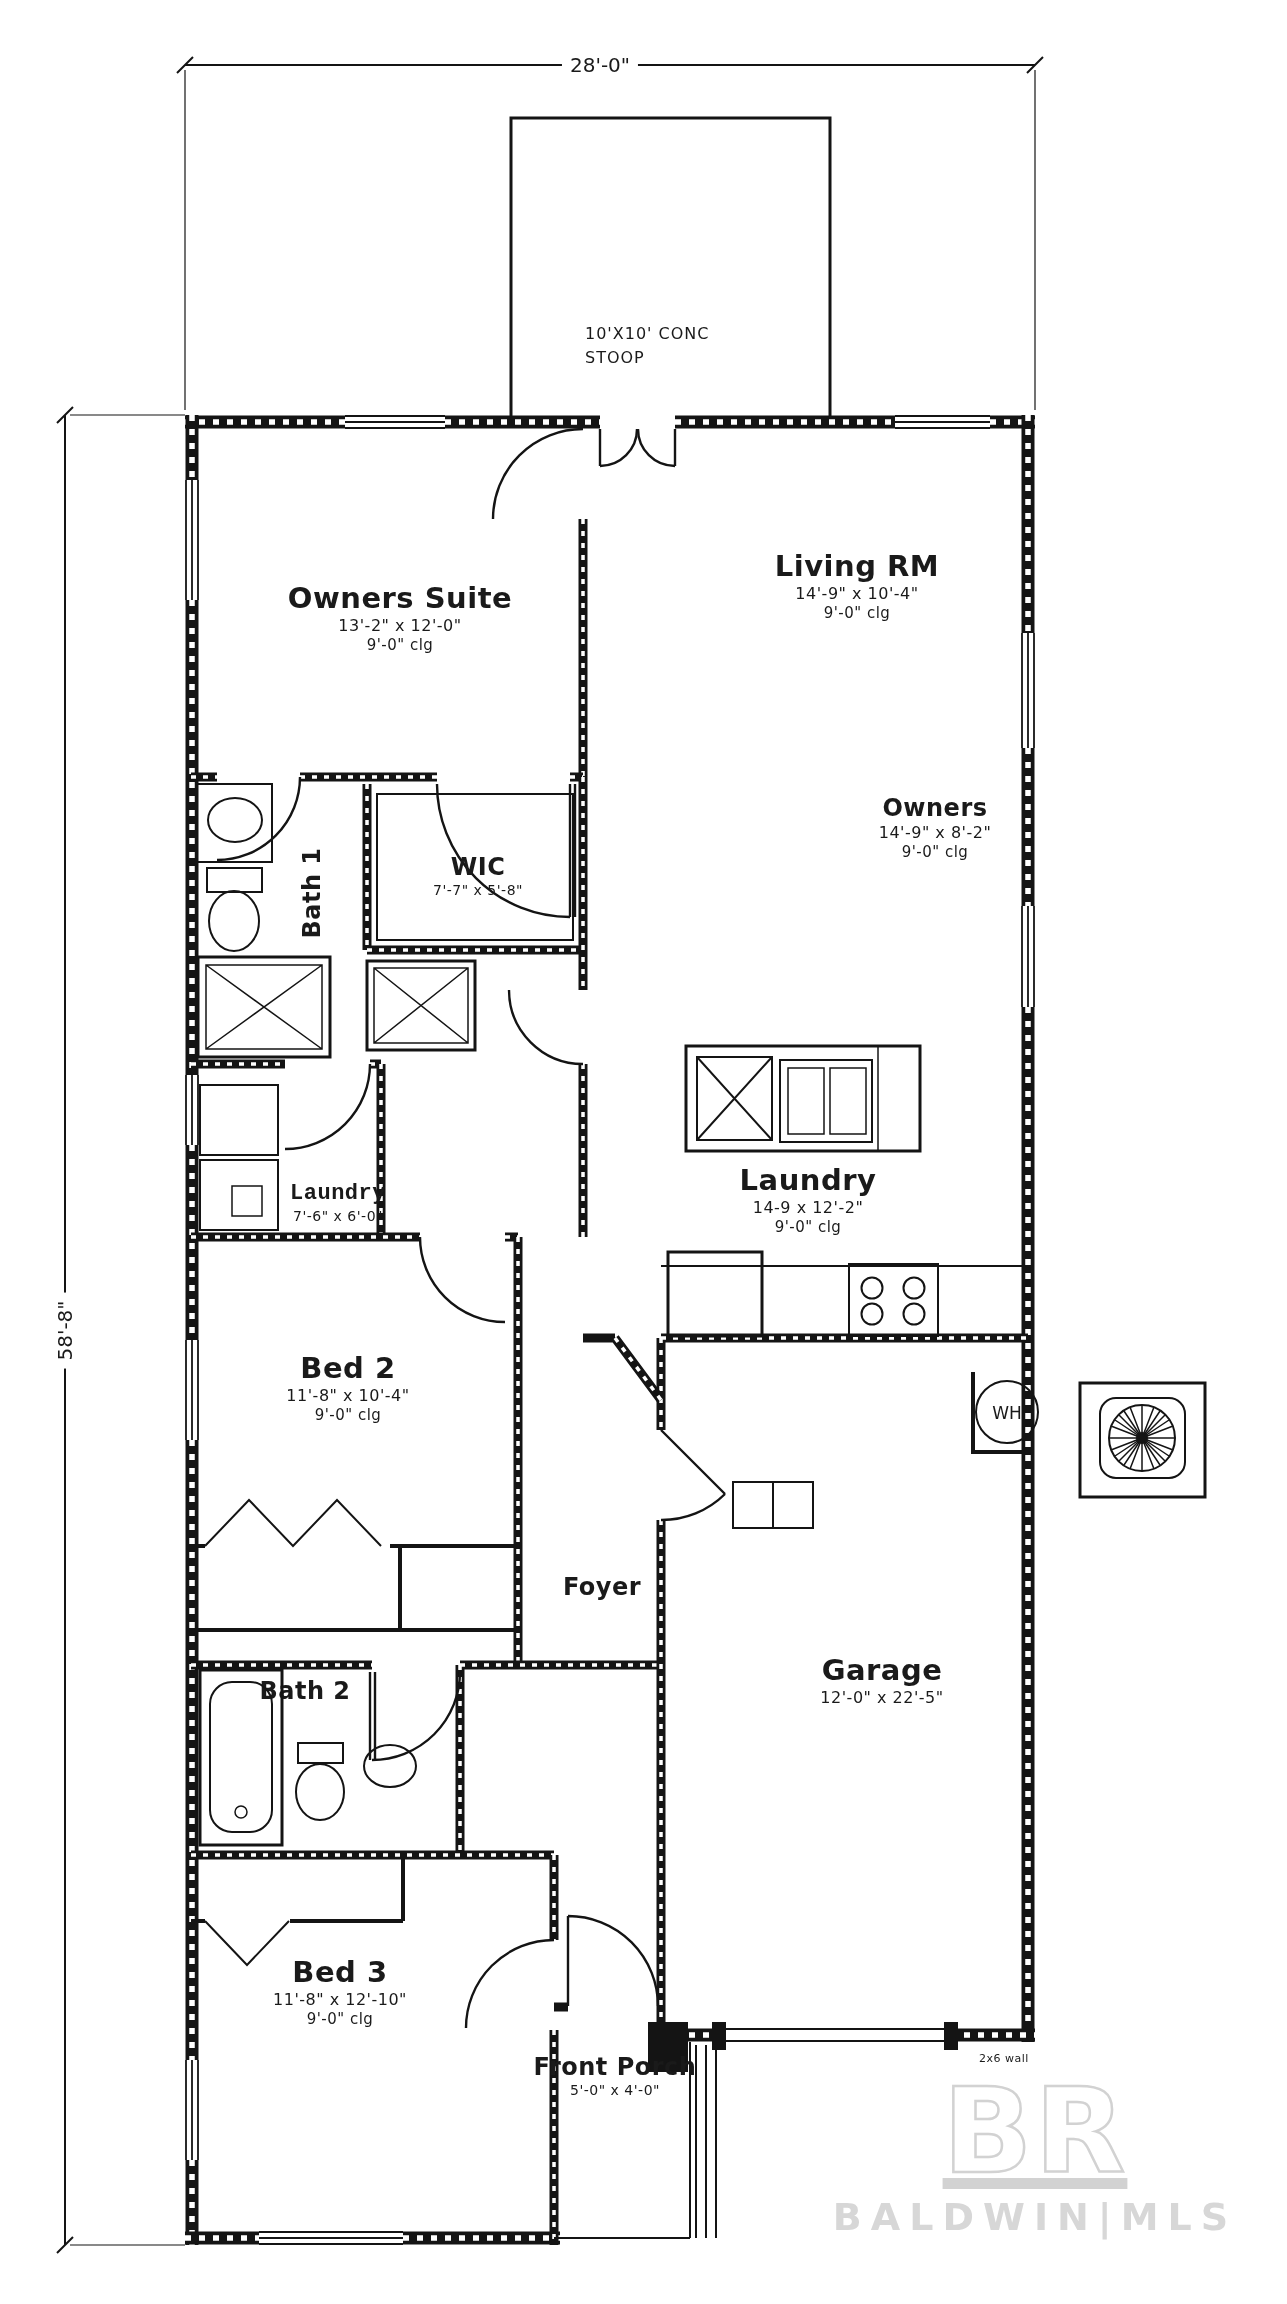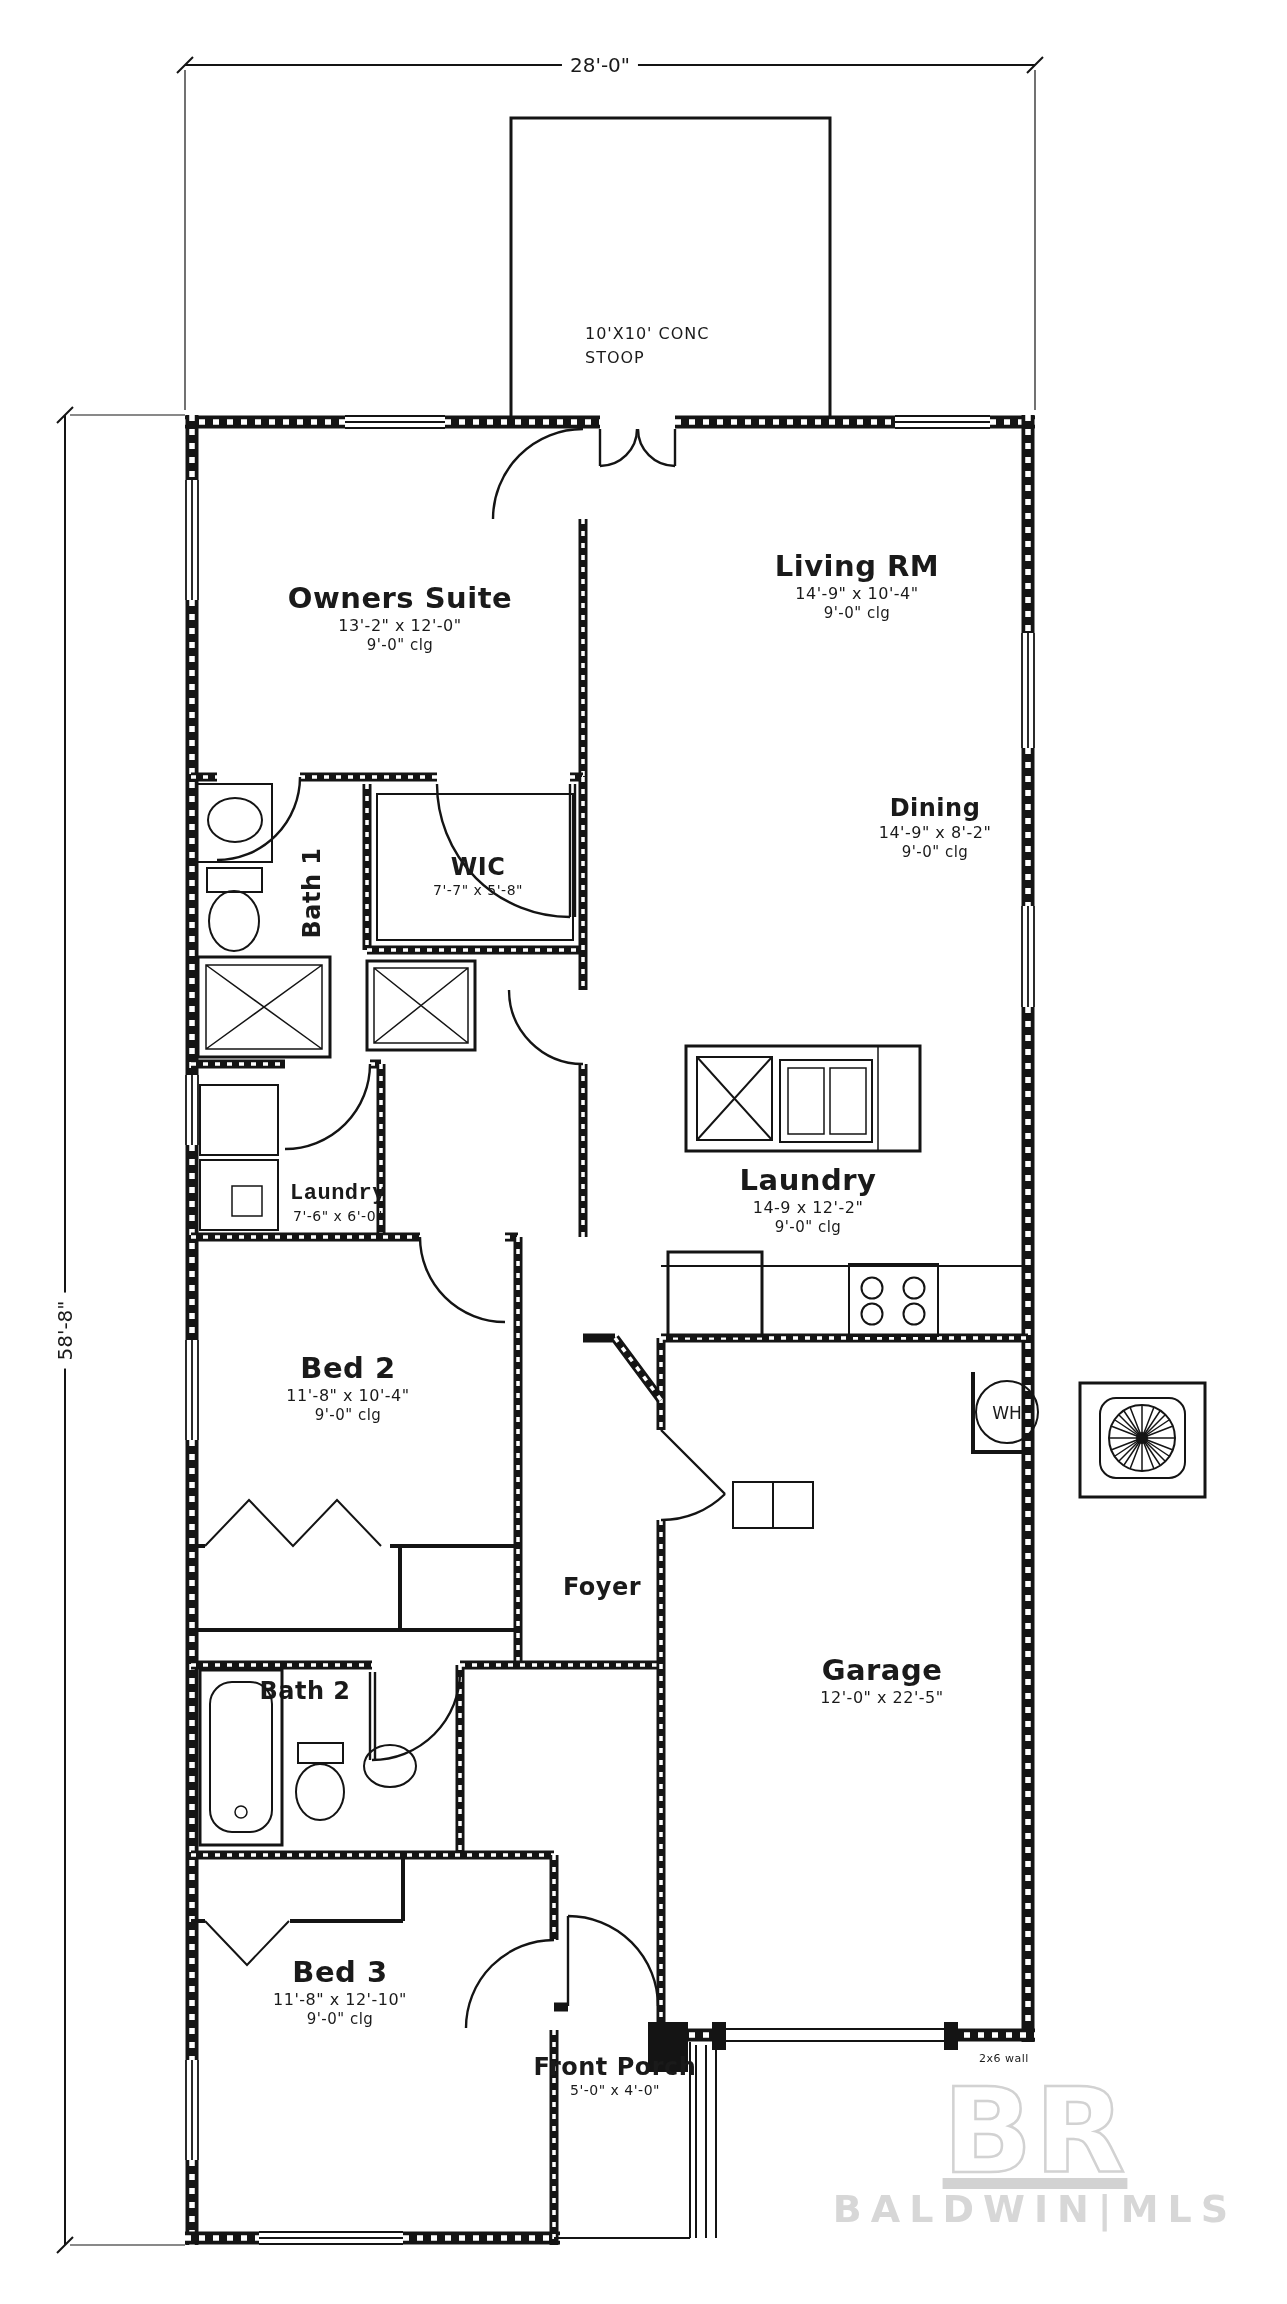--- a/index.html
+++ b/index.html
@@ -25,21 +25,21 @@
   .room-name.sm{font-size:24px;}
   .room-size{font-size:16px;font-weight:400;letter-spacing:.5px;}
   .room-clg{font-size:15px;font-weight:400;letter-spacing:.5px;}
   .rot{transform:translateX(-50%) rotate(-90deg);}
   .dim-lbl{font-size:20px;background:#ffffff;padding:0 8px;}
   .stoop-lbl{font-size:16px;letter-spacing:1px;text-align:left;line-height:1.5;transform:none;}
   .tiny{font-size:17px;}
   .note{font-size:11px;letter-spacing:.5px;}
   .wm{position:absolute;text-align:center;transform:translateX(-50%);user-select:none;}
   .wm-logo{font-size:118px;font-weight:800;letter-spacing:2px;color:transparent;-webkit-text-stroke:2.5px #d2d2d2;line-height:1;text-decoration:underline;}
-  .wm-text{font-size:38px;font-weight:700;letter-spacing:9px;color:#d7d7d7;line-height:1;}
+  .wm-text{font-size:38px;font-weight:700;letter-spacing:9px;color:#d7d7d7;line-height:1;margin-top:8px;}
 </style>
 </head>
 <body>
 
 <svg class="plan" viewBox="0 0 1287 2304">
 
   <g>
     <path class="dim" d="M185,65 H1035"></path>
     <path class="dim" d="M177,73 L193,57 M1027,73 L1043,57"></path>
     <path class="ext" d="M185,70 V410 M1035,70 V410"></path>
@@ -210,21 +210,21 @@
   <div class="room-clg">9'-0" clg</div>
 </div>
 
 <div class="lbl" style="left:857px;top:548px;">
   <div class="room-name">Living RM</div>
   <div class="room-size">14'-9" x 10'-4"</div>
   <div class="room-clg">9'-0" clg</div>
 </div>
 
 <div class="lbl" style="left:935px;top:793px;">
-  <div class="room-name sm">Dining</div>
+  <div class="room-name sm">Owners</div>
   <div class="room-size">14'-9" x 8'-2"</div>
   <div class="room-clg">9'-0" clg</div>
 </div>
 
 <div class="lbl rot" style="left:312px;top:878px;">
   <div class="room-name sm">Bath 1</div>
 </div>
 
 <div class="lbl" style="left:478px;top:852px;">
   <div class="room-name sm">WIC</div>

